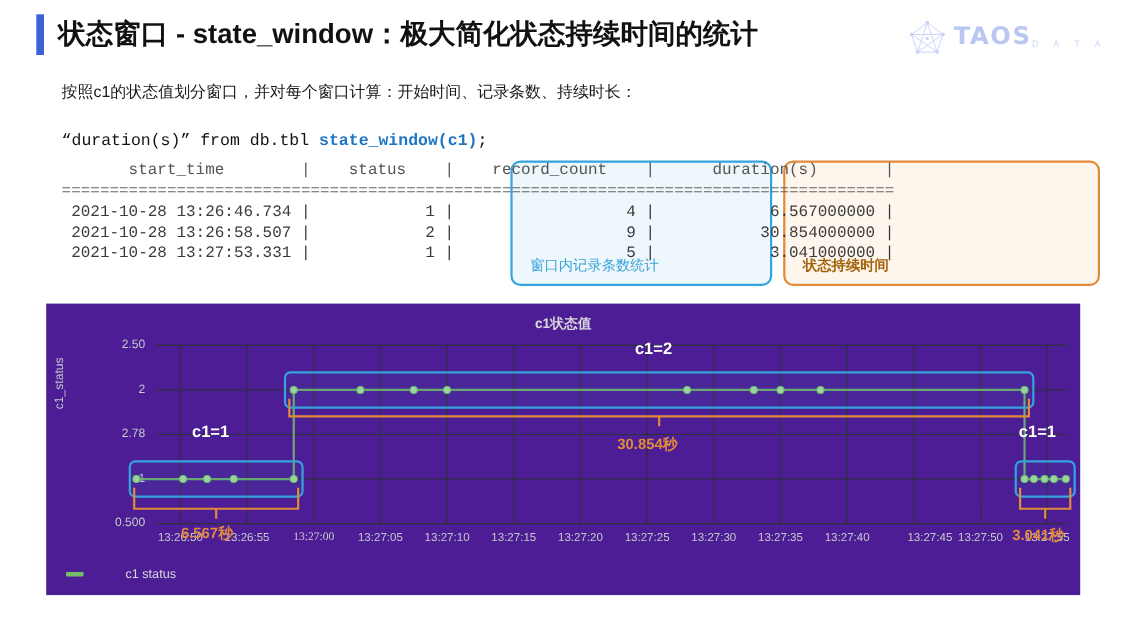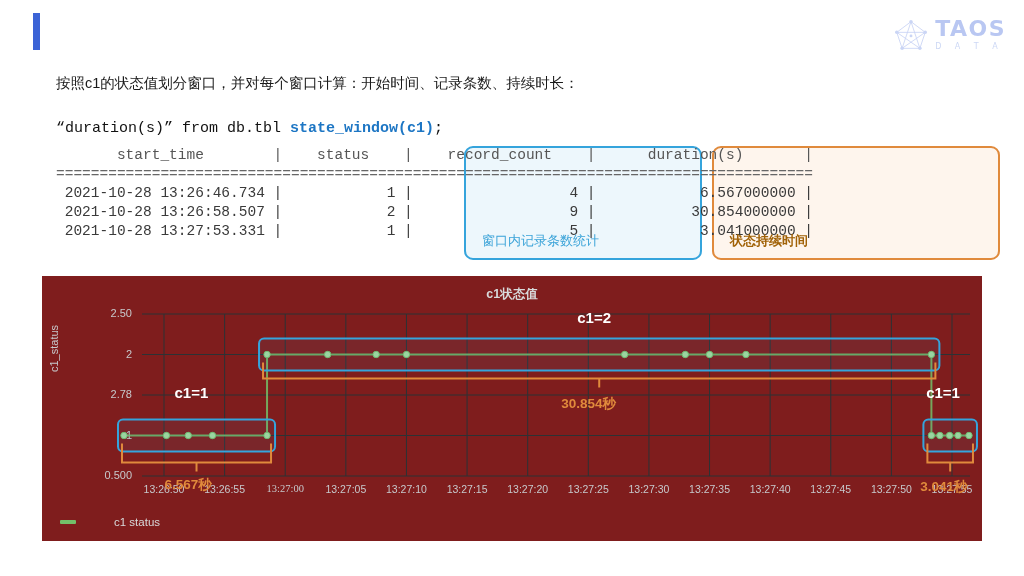--- a/index.html
+++ b/index.html
@@ -23,21 +23,21 @@
   .page-title {
     position: absolute; left: 53px; top: 14px;
     font-size: 25px; font-weight: bold; color: #111111;
     letter-spacing: 0px; white-space: nowrap;
   }
   .logo {
     position: absolute; right: 18px; top: 18px;
     display: flex; align-items: center; gap: 6px;
   }
   .logo-mark { width: 36px; height: 32px; opacity: .75; }
-  .logo-text { display: flex; flex-direction: column; line-height: 1; }
+  .logo-text { display: flex; flex-direction: row; line-height: 1; align-items: flex-end; }
   .logo-taos {
     font-size: 22px; font-weight: bold; color: #b9c7f2;
     letter-spacing: 1.5px; font-family: "DejaVu Sans", sans-serif;
   }
   .logo-data {
     font-size: 8px; color: #cdd8f5; letter-spacing: 5.5px;
     margin-top: 3px; font-family: "DejaVu Sans", sans-serif;
   }
 
   
@@ -68,21 +68,21 @@
   }
   .note-orange {
     position: absolute; left: 730px; top: 232px;
     font-size: 13px; color: #a16207; font-family: "Liberation Sans", sans-serif; font-weight: bold;
   }
 
   
   .chart-panel {
     position: absolute; left: 42px; top: 276px;
     width: 940px; height: 265px;
-    background: #7f1d1d;
+    background: #4c1d95;
   }
   .chart-title {
     position: absolute; left: 0; top: 10px; width: 100%;
     text-align: center; color: #d8d9da; font-size: 12.5px; font-weight: bold;
   }
   .y-axis-label {
     position: absolute; left: 6px; top: 96px;
     color: #c7c9cc; font-size: 11px;
     transform: rotate(-90deg); transform-origin: left top;
     white-space: nowrap;
@@ -109,20 +109,21 @@
     display: flex; align-items: center; gap: 7px;
   }
   .legend-swatch { width: 16px; height: 4px; background: #73bf69; border-radius: 1px; }
   .legend-text { color: #d8d9da; font-size: 11.5px; margin-left: 31px; }
 </style>
 </head>
 <body>
 
 <div class="header">
   <div class="accent-bar"></div>
+  <div class="page-title">状态窗口 - state_window：极大简化状态持续时间的统计</div>
   <div class="logo">
     <svg class="logo-mark" viewBox="0 0 40 36">
       <g stroke="#b9c7f2" stroke-width="1" fill="none">
         <polygon points="20,3 36,15 30,33 10,33 4,15"></polygon>
         <line x1="20" y1="3" x2="10" y2="33"></line>
         <line x1="20" y1="3" x2="30" y2="33"></line>
         <line x1="4" y1="15" x2="30" y2="33"></line>
         <line x1="36" y1="15" x2="10" y2="33"></line>
         <line x1="4" y1="15" x2="36" y2="15"></line>
       </g>
@@ -177,21 +178,21 @@
       <div class="x-tick" style="left: 147.615px;">13:26:55</div>
       <div class="x-tick" style="left: 208.231px; font-family: Liberation Serif, serif;">13:27:00</div>
       <div class="x-tick" style="left: 268.846px;">13:27:05</div>
       <div class="x-tick" style="left: 329.462px;">13:27:10</div>
       <div class="x-tick" style="left: 390.077px;">13:27:15</div>
       <div class="x-tick" style="left: 450.692px;">13:27:20</div>
       <div class="x-tick" style="left: 511.308px;">13:27:25</div>
       <div class="x-tick" style="left: 571.923px;">13:27:30</div>
       <div class="x-tick" style="left: 632.538px;">13:27:35</div>
       <div class="x-tick" style="left: 693.154px;">13:27:40</div>
-      <div class="x-tick" style="left: 753.769px;">13:27:45</div>
+      <div class="x-tick" style="left: 753.769px; text-align: right;">13:27:45</div>
       <div class="x-tick" style="left: 814.385px;">13:27:50</div>
       <div class="x-tick" style="left: 875px;">13:27:55</div>
     </div>
 
   <svg class="plot-svg" id="plot" width="940" height="265">
       <line x1="100" y1="200" x2="928" y2="200" stroke="#2c3235" stroke-width="1"></line>
       <line x1="100" y1="159.5" x2="928" y2="159.5" stroke="#2c3235" stroke-width="1"></line>
       <line x1="100" y1="119" x2="928" y2="119" stroke="#2c3235" stroke-width="1"></line>
       <line x1="100" y1="78.5" x2="928" y2="78.5" stroke="#2c3235" stroke-width="1"></line>
       <line x1="100" y1="38" x2="928" y2="38" stroke="#2c3235" stroke-width="1"></line>

